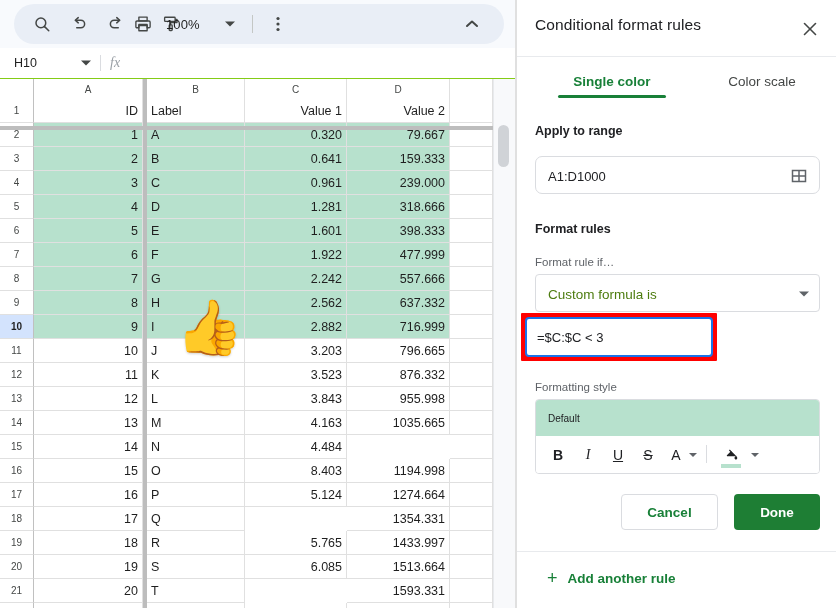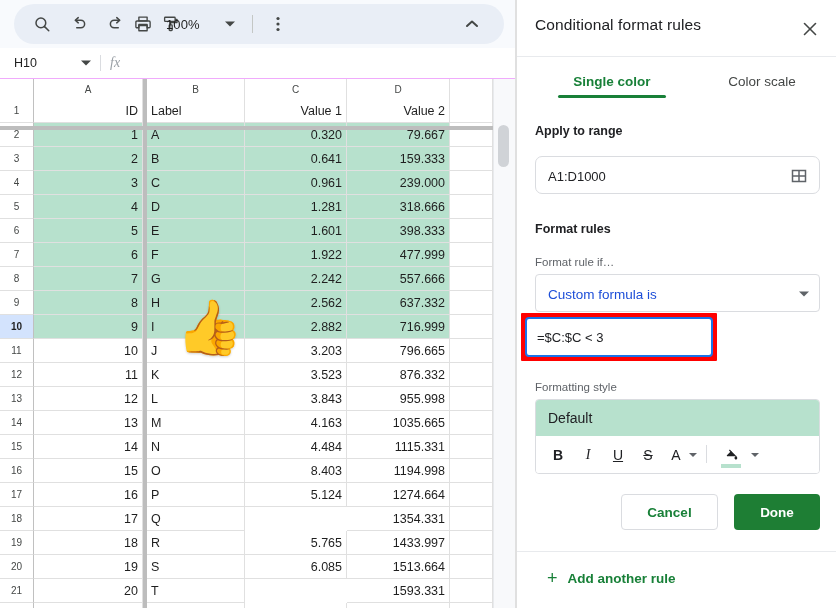--- a/index.html
+++ b/index.html
@@ -9,21 +9,21 @@
     overflow: hidden;
     font-family: "Liberation Sans", sans-serif;
     background: #ffffff;
     -webkit-font-smoothing: antialiased;
   }
   #app { position: relative; width: 836px; height: 608px; background:#fff; }
 
   
   #sheet-area {
     position: absolute; left:0; top:0; width:516px; height:608px;
-    background:#f0abfc; overflow:hidden;
+    background:#84cc16; overflow:hidden;
   }
 
   
   #toolbar-wrap {
     position:absolute; left:0; top:0; width:516px; height:48px;
     background:#f8fafd;
   }
   #toolbar {
     position:absolute; left:14px; top:4px; width:490px; height:40px;
     background:#e9eef6; border-radius:20px;
@@ -211,21 +211,21 @@
   }
 
   #rules-label { top:222px; }
   #cellsif-label { top:256px; }
   #condition-select {
     position:absolute; left:18px; top:274px; width:285px; height:38px;
     border:1px solid #dadce0; border-radius:4px; background:#fff;
   }
   #condition-value {
     position:absolute; left:12px; top:0; height:38px;
-    display:flex; align-items:center; font-size:13.5px; color:#1d4ed8;
+    display:flex; align-items:center; font-size:13.5px; color:#4d7c0f;
   }
   #condition-caret {
     position:absolute; right:10px; top:0; height:38px;
     display:flex; align-items:center; color:#5f6368;
   }
 
   #formula-highlight {
     position:absolute; left:521px; top:313px; width:196px; height:48px;
     border:4px solid #ff0000; background:#ff0000;
     border-radius:1px; z-index:8;
@@ -240,21 +240,21 @@
   }
 
   #style-label { top:381px; }
   #style-box {
     position:absolute; left:18px; top:399px; width:285px; height:75px;
     border:1px solid #dadce0; border-radius:4px; background:#fff; overflow:hidden;
   }
   #style-preview {
     position:absolute; left:0; top:0; width:283px; height:36px;
     background:#b7e1cd; display:flex; align-items:center; padding-left:12px;
-    font-size:14px; color:#202124;
+    font-size:10px; color:#202124;
   }
   #style-toolbar {
     position:absolute; left:0; top:36px; width:283px; height:37px;
     background:#fff;
   }
   .fmt-btn {
     position:absolute; top:6px; height:26px;
     display:flex; align-items:center; justify-content:center;
     font-size:14px; color:#202124;
   }
@@ -492,21 +492,20 @@
             <div class="cell c-b">M</div>
             <div class="cell c-c num">4.163</div>
             <div class="cell c-d num">1035.665</div>
             <div class="cell c-e"></div>
           </div>
           <div class="row">
             <div class="rowhead">15</div>
             <div class="cell c-a num">14</div>
             <div class="cell c-b">N</div>
             <div class="cell c-c num">4.484</div>
-            <div class="cell c-d num">1115.331</div>
             <div class="cell c-e"></div>
           </div>
           <div class="row">
             <div class="rowhead">16</div>
             <div class="cell c-a num">15</div>
             <div class="cell c-b">O</div>
             <div class="cell c-c num">8.403</div>
             <div class="cell c-d num">1194.998</div>
             <div class="cell c-e"></div>
           </div>

